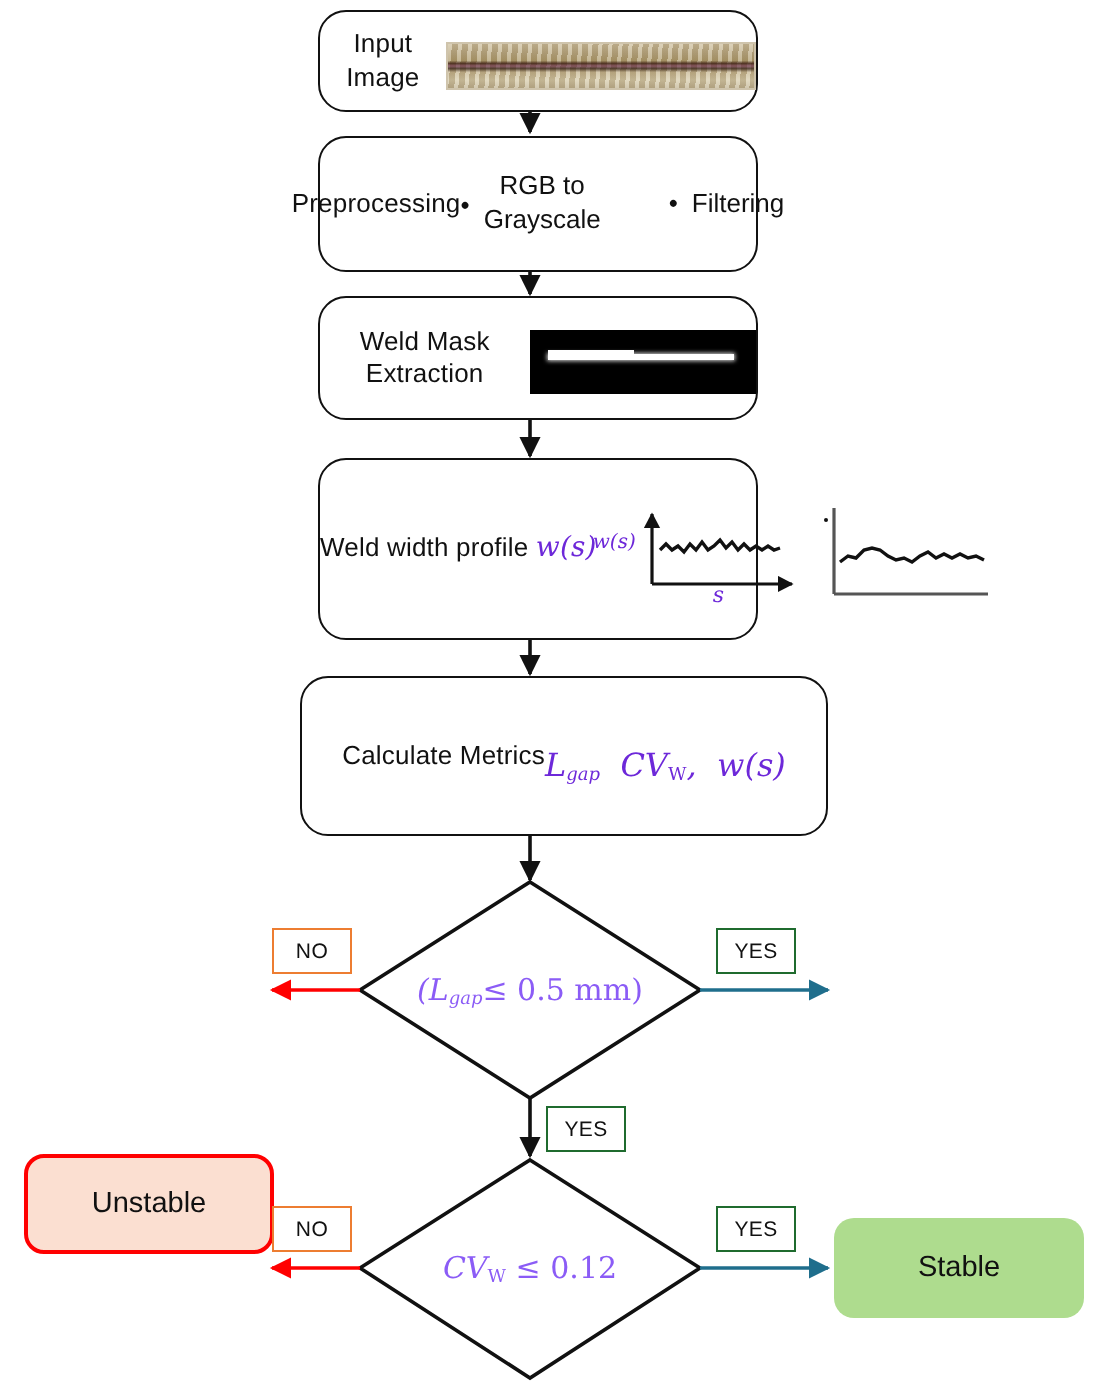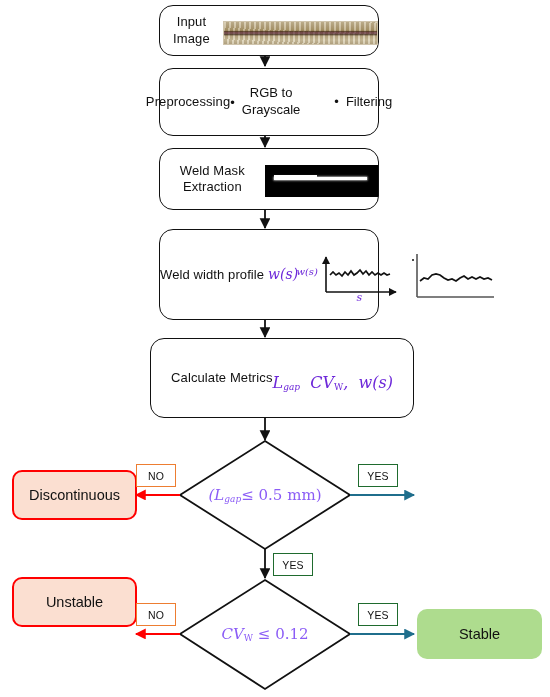--- a/index.html
+++ b/index.html
@@ -279,23 +279,20 @@
   </div>
 
   <div class="diamond-label math" style="left:180px; top:486px; width:170px; font-size:15px;">
     <span>(</span><span>L</span><sub class="m">gap</sub><span class="up">≤ 0.5 mm)</span>
   </div>
 
   <div class="diamond-label math" style="left:180px; top:625px; width:170px; font-size:15px;">
     <span>CV</span><sub class="mu">W</sub>&nbsp;<span class="up">≤ 0.12</span>
   </div>
 
-  <div class="result result-bad" style="left:12px; top:470px; width:125px; height:50px;">
-    <span>Discontinuous</span>
-  </div>
 
 
   <div class="result result-bad" style="left:12px; top:577px; width:125px; height:50px;">
     <span>Unstable</span>
   </div>
 
   <div class="result result-good" style="left:417px; top:609px; width:125px; height:50px;">
     <span>Stable</span>
   </div>
 

